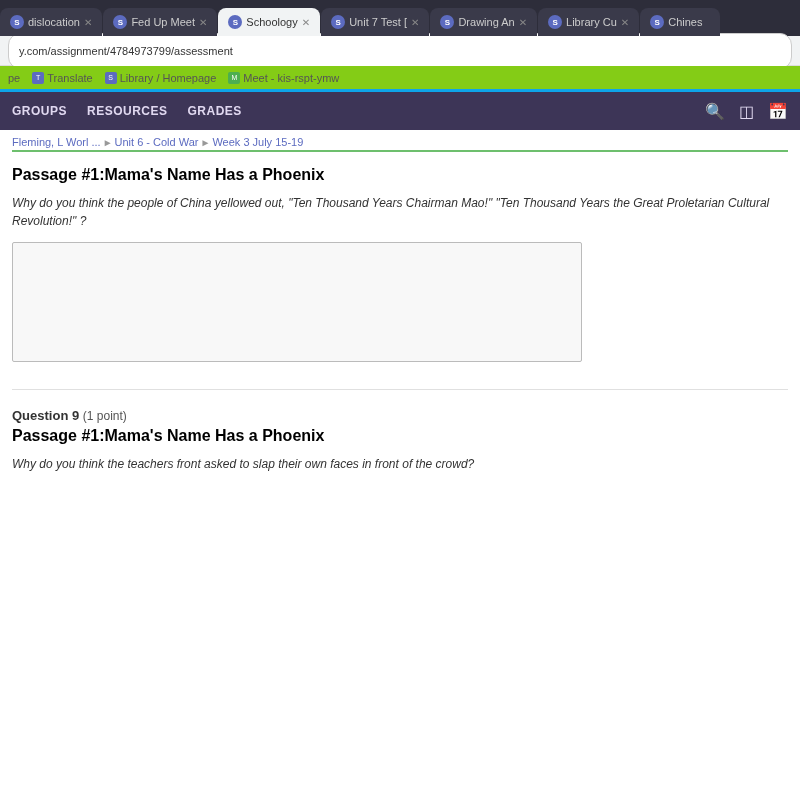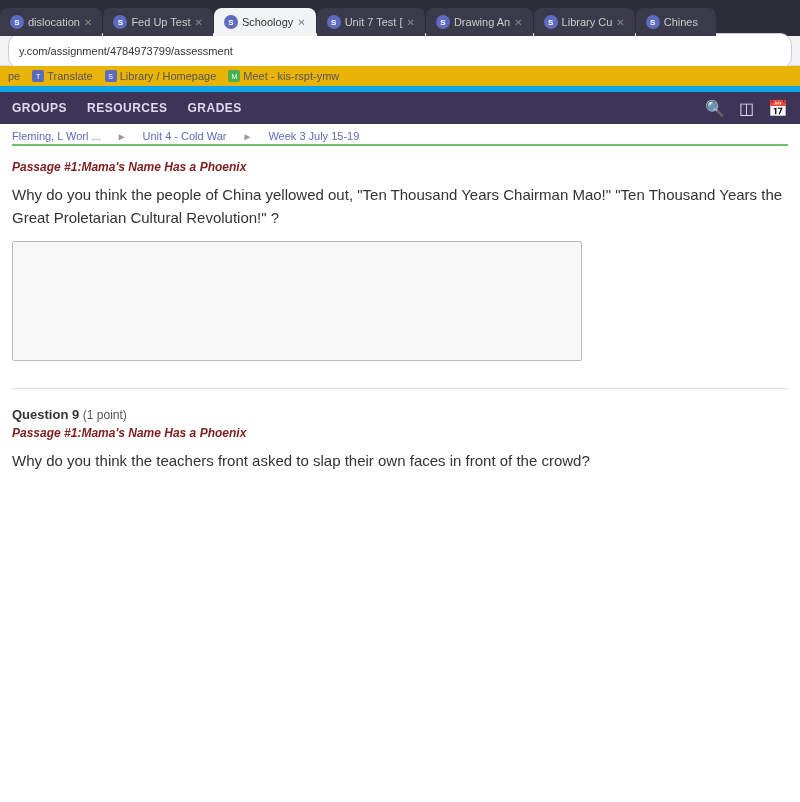--- a/index.html
+++ b/index.html
@@ -92,25 +92,25 @@
       border: 1px solid #ccc;
       border-radius: 12px;
       padding: 2px 10px;
       font-size: 11px;
       color: #333;
       height: 36px;
     }
 
     
     .bookmarks-bar {
-      background: #eab308;
+      background: #84cc16;
       padding: 3px 8px;
       display: flex;
       align-items: center;
-      border-bottom: 6px solid #0ea5e9;
+      border-bottom: 3px solid #0ea5e9;
       height: 26px;
       gap: 12px;
       font-size: 11px;
       color: #555;
     }
 
     .bookmark-item {
       display: flex;
       align-items: center;
       gap: 3px;
@@ -138,21 +138,21 @@
       display: flex;
       flex-direction: column;
     }
 
     
     .schoology-nav {
       background: #3d3557;
       display: flex;
       align-items: center;
       padding: 0 12px;
-      height: 32px;
+      height: 38px;
       gap: 20px;
     }
 
     .nav-item {
       color: #e0d8f0;
       font-size: 12px;
       font-weight: 600;
       cursor: pointer;
       padding: 8px 0;
       letter-spacing: 0.5px;
@@ -171,21 +171,21 @@
       cursor: pointer;
     }
 
     
     .breadcrumb-bar {
       padding: 6px 12px 2px;
       font-size: 11px;
       color: #666;
       display: flex;
       align-items: center;
-      gap: 16px;
+      gap: 2px;
     }
 
     .breadcrumb-link {
       color: #5c6bc0;
       cursor: pointer;
     }
 
     .breadcrumb-arrow {
       color: #999;
       font-size: 10px;
@@ -230,32 +230,32 @@
       margin-bottom: 4px;
     }
 
     .question-points {
       font-weight: normal;
       font-size: 12px;
       color: #555;
     }
 
     .passage-label {
+      font-size: 16px;
+      font-weight: bold;
+      color: #000000;
+      margin-bottom: 10px;
+    }
+
+    .question-text {
       font-size: 12px;
-      font-weight: bold;
-      color: #7f1d1d;
-      margin-bottom: 10px;
-      font-style: italic;
-    }
-
-    .question-text {
-      font-size: 15px;
       color: #333;
       line-height: 1.5;
       margin-bottom: 12px;
+      font-style: italic;
     }
 
     .answer-textarea {
       width: 570px;
       height: 120px;
       border: 1px solid #bbb;
       border-radius: 2px;
       background: #f8f8f8;
       resize: none;
       font-size: 12px;
@@ -278,21 +278,21 @@
   <div class="tab-bar">
 
     <div class="tab">
       <span class="tab-icon">S</span>
       <span>dislocation</span>
       <span class="tab-close">✕</span>
     </div>
 
     <div class="tab">
       <span class="tab-icon">S</span>
-      <span>Fed Up Test</span>
+      <span>Fed Up Meet</span>
       <span class="tab-close">✕</span>
     </div>
 
     <div class="tab active">
       <span class="tab-icon">S</span>
       <span>Schoology</span>
       <span class="tab-close">✕</span>
     </div>
 
     <div class="tab">
@@ -350,21 +350,21 @@
       <div class="nav-icons">
         <span class="nav-icon-btn">🔍</span>
         <span class="nav-icon-btn">◫</span>
         <span class="nav-icon-btn">📅</span>
       </div>
     </div>
 
     <div class="breadcrumb-bar">
       <span class="breadcrumb-link">Fleming, L Worl ...</span>
       <span class="breadcrumb-arrow">►</span>
-      <span class="breadcrumb-link">Unit 4 - Cold War</span>
+      <span class="breadcrumb-link">Unit 6 - Cold War</span>
       <span class="breadcrumb-arrow">►</span>
       <span class="breadcrumb-link">Week 3 July 15-19</span>
     </div>
 
 
     <div class="main-content">
 
       <div class="questions-underline"></div>
 
       <div class="question-block">

